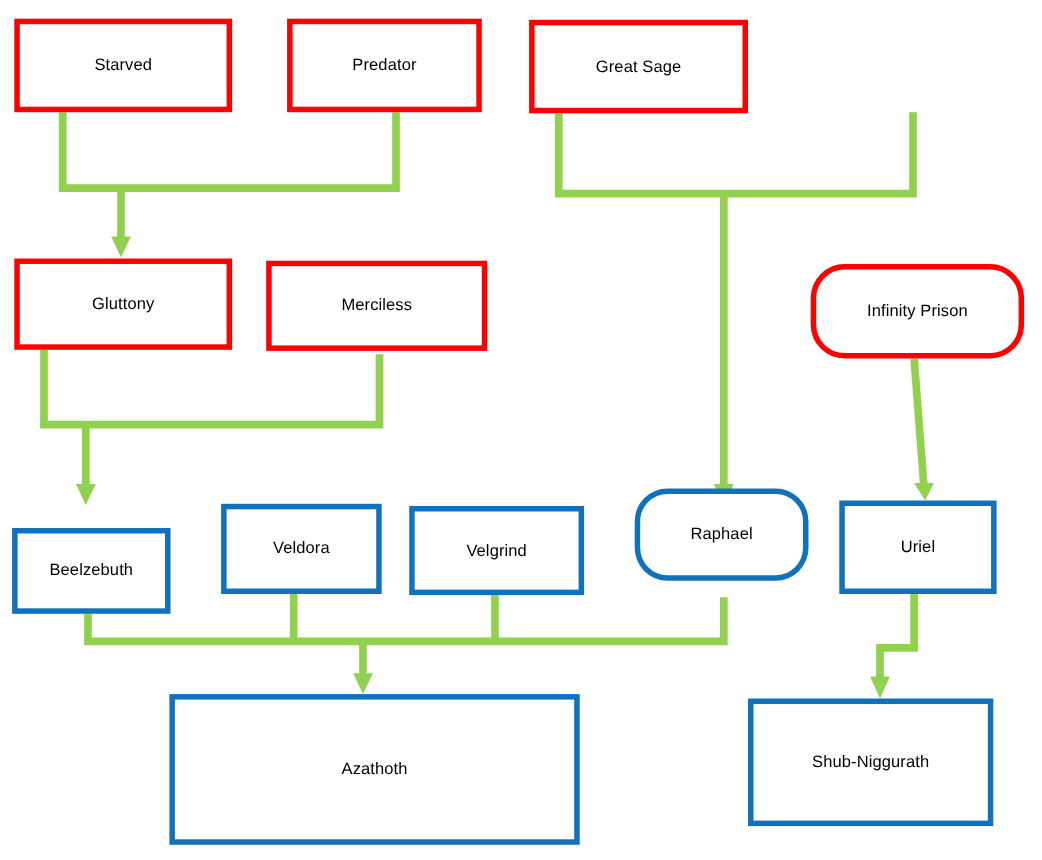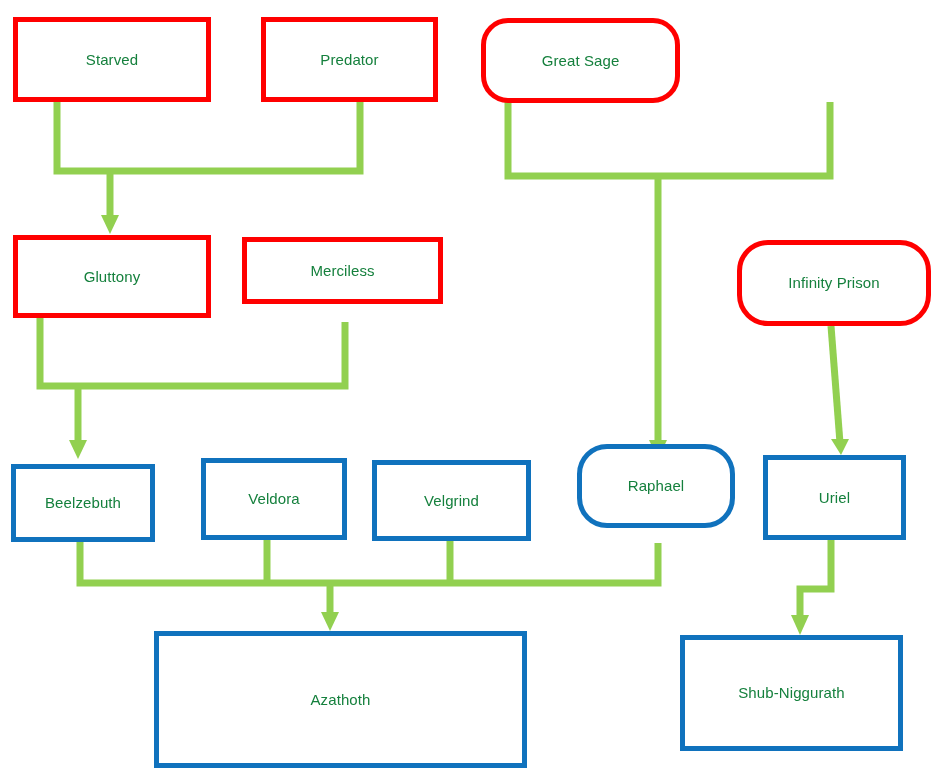--- a/index.html
+++ b/index.html
@@ -21,21 +21,21 @@
     box-sizing: border-box;
     background: #ffffff;
     display: flex;
     align-items: center;
     justify-content: center;
     text-align: center;
   }
   .node .label {
     font-size: 15px;
     line-height: 1.2;
-    color: #15803d;
+    color: #000000;
     letter-spacing: 0.1px;
     padding: 0 6px;
     pointer-events: none;
   }
   .node.red {
     border: 5px solid #FF0000;
   }
   .node.blue {
     border: 5px solid #1072BD;
   }
@@ -109,38 +109,38 @@
   </svg>
 
   <div class="node red" style="left:13px; top:17px; width:198px; height:85px;">
     <span class="label">Starved</span>
   </div>
 
   <div class="node red" style="left:261px; top:17px; width:177px; height:85px;">
     <span class="label">Predator</span>
   </div>
 
-  <div class="node red" style="left:481px; top:18px; width:199px; height:85px;border-radius:27px;">
+  <div class="node red" style="left:481px; top:18px; width:199px; height:85px;">
     <span class="label">Great Sage</span>
   </div>
 
 
   <div class="node red" style="left:13px; top:235px; width:198px; height:83px;">
     <span class="label">Gluttony</span>
   </div>
 
-  <div class="node red" style="left:242px; top:237px; width:201px; height:67px;">
+  <div class="node red" style="left:242px; top:237px; width:201px; height:82px;">
     <span class="label">Merciless</span>
   </div>
 
   <div class="node red" style="left:737px; top:240px; width:194px; height:86px;border-radius:31px;">
     <span class="label">Infinity Prison</span>
   </div>
 
-  <div class="node blue" style="left:11px; top:464px; width:144px; height:78px;">
+  <div class="node blue" style="left:11px; top:480px; width:144px; height:78px;">
     <span class="label">Beelzebuth</span>
   </div>
 
   <div class="node blue" style="left:201px; top:458px; width:146px; height:82px;">
     <span class="label">Veldora</span>
   </div>
 
   <div class="node blue" style="left:372px; top:460px; width:159px; height:81px;">
     <span class="label">Velgrind</span>
   </div>

